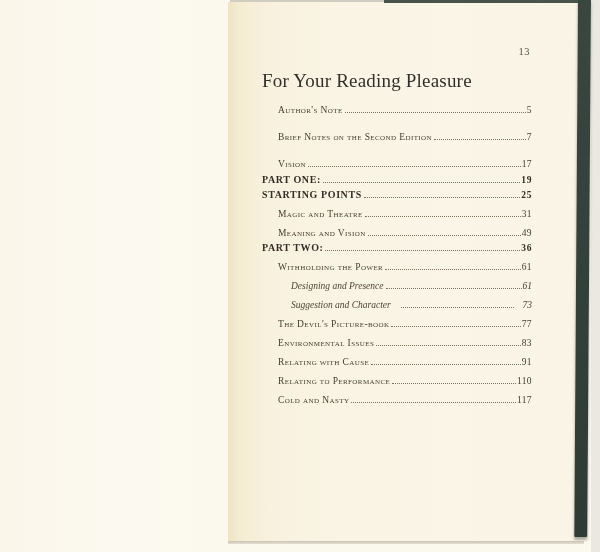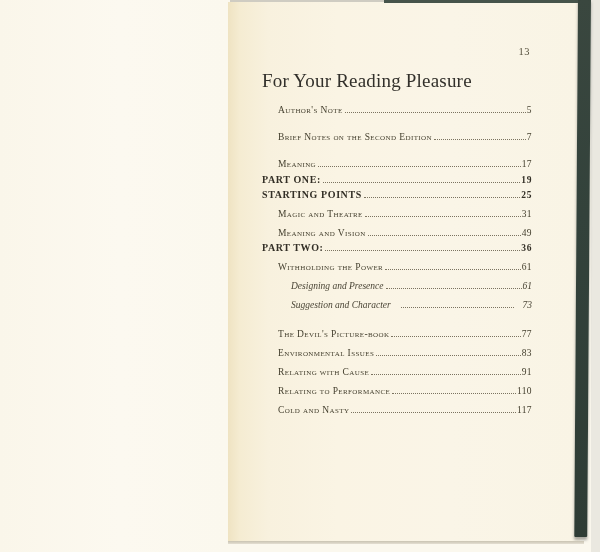--- a/index.html
+++ b/index.html
@@ -87,21 +87,21 @@
   .toc-row.part {
     height: 15px;
     font-weight: bold; color: #332f26; letter-spacing: 0.6px; text-align: center;
   }
   .toc-row.part .label { font-size: 10px; }
   .toc-row.part .pagenum { font-weight: bold; }
   
   .toc-row:nth-child(1), .toc-row:nth-child(2) { margin-bottom: 8px; }
   .toc-row:nth-child(3) { margin-bottom: 1px; }
   .toc-row:nth-child(5) { margin-bottom: 0; }
-  .toc-row:nth-child(11) { margin-bottom: 10px; gap: 8px; }
+  .toc-row:nth-child(11) { margin-bottom: 0; gap: 8px; }
 </style>
 </head>
 <body>
 
 <div class="photo">
   <div class="right-margin"></div>
   <div class="page">
     <div class="folio">13</div>
     <div class="toc-title">For Your Reading Pleasure</div>
     <div class="toc">
@@ -109,21 +109,21 @@
           <span class="label">Author's Note</span>
           <span class="leader"></span>
           <span class="pagenum">5</span>
         </div>
         <div class="toc-row entry">
           <span class="label">Brief Notes on the Second Edition</span>
           <span class="leader"></span>
           <span class="pagenum">7</span>
         </div>
         <div class="toc-row entry">
-          <span class="label">Meaning</span>
+          <span class="label">Vision</span>
           <span class="leader"></span>
           <span class="pagenum">17</span>
         </div>
         <div class="toc-row part">
           <span class="label">PART ONE:</span>
           <span class="leader"></span>
           <span class="pagenum">19</span>
         </div>
         <div class="toc-row part">
           <span class="label">STARTING POINTS</span>

